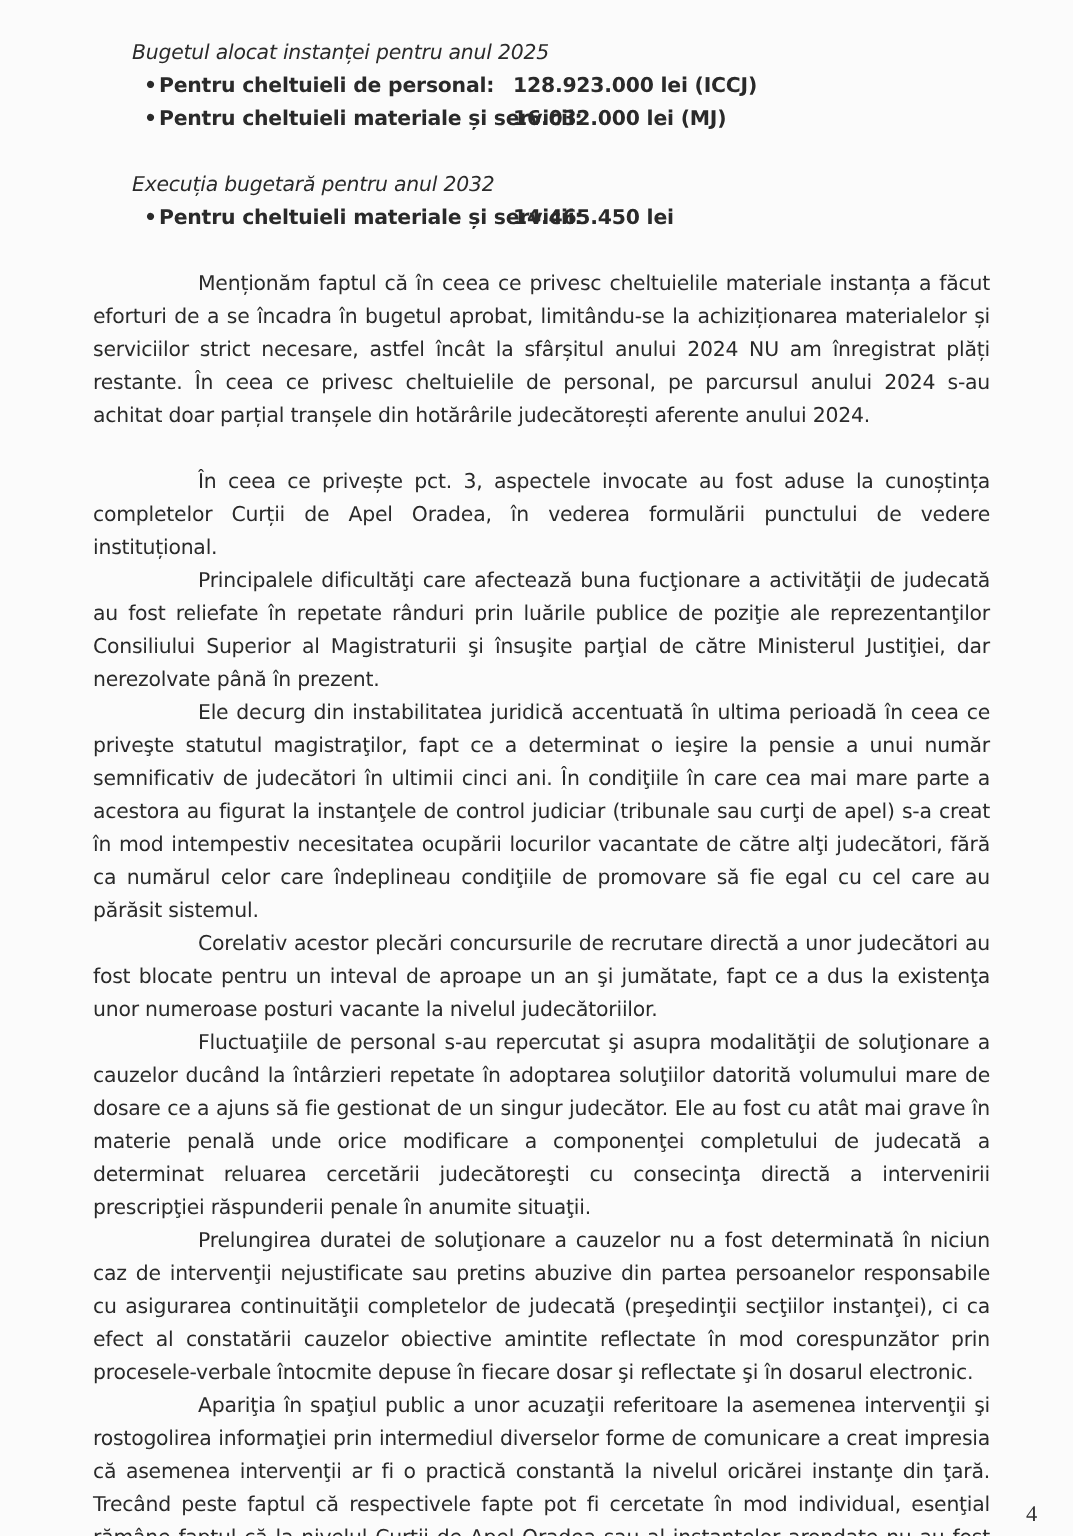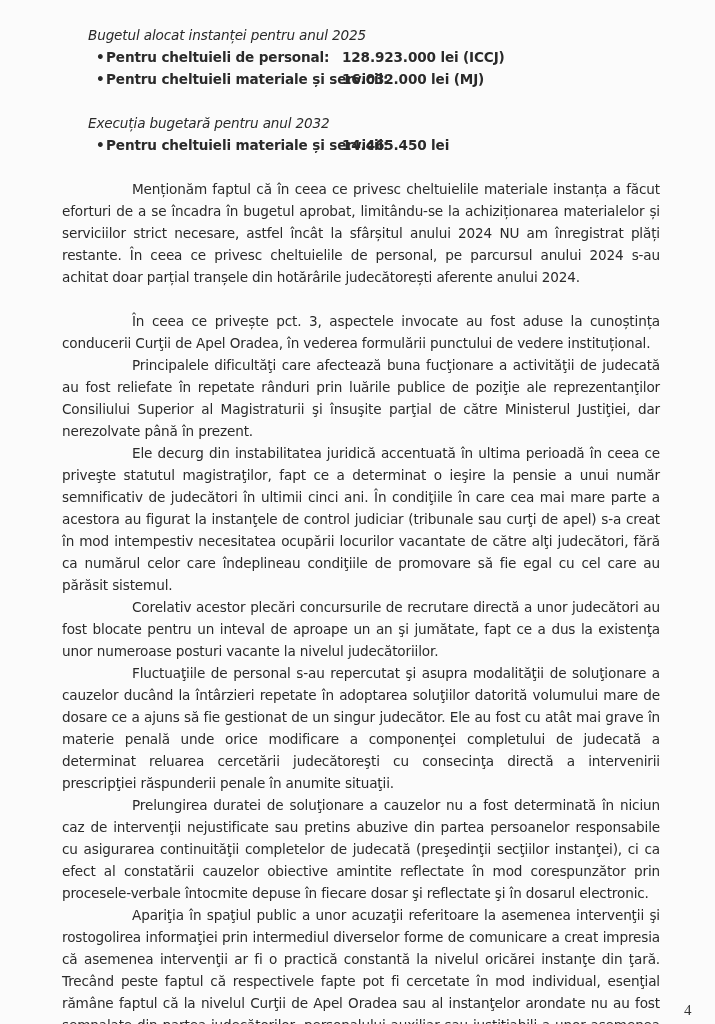--- a/index.html
+++ b/index.html
@@ -25,21 +25,21 @@
 <div class="page">
   <div class="sec-title">Bugetul alocat instanței pentru anul 2025</div>
   <div class="bullet"><span class="dot">•</span><span class="lbl">Pentru cheltuieli de personal:</span><span>128.923.000 lei (ICCJ)</span></div>
   <div class="bullet"><span class="dot">•</span><span class="lbl">Pentru cheltuieli materiale și servicii:</span><span>16.032.000 lei (MJ)</span></div>
   <div class="gap"></div>
   <div class="sec-title">Execuția bugetară pentru anul 2032</div>
   <div class="bullet"><span class="dot">•</span><span class="lbl">Pentru cheltuieli materiale și servicii:</span><span>14.465.450 lei</span></div>
   <div class="gap"></div>
   <p>Menționăm faptul că în ceea ce privesc cheltuielile materiale instanța a făcut eforturi de a se încadra în bugetul aprobat, limitându-se la achiziționarea materialelor și serviciilor strict necesare, astfel încât la sfârșitul anului 2024 NU am înregistrat plăți restante. În ceea ce privesc cheltuielile de personal, pe parcursul anului 2024 s-au achitat doar parțial tranșele din hotărârile judecătorești aferente anului 2024.</p>
   <div class="gap"></div>
-  <p><b>În ceea ce privește pct. 3,</b><span> aspectele invocate au fost aduse la cunoștința </span><b>conducerii Curţii de Apel Oradea</b><span>, în vederea formulării punctului de vedere instituțional.</span></p>
+  <p><b>În ceea ce privește pct. 3,</b><span> aspectele invocate au fost aduse la cunoștința </span><b>completelor Curții de Apel Oradea</b><span>, în vederea formulării punctului de vedere instituțional.</span></p>
   <p>Principalele dificultăţi care afectează buna fucţionare a activităţii de judecată au fost reliefate în repetate rânduri prin luările publice de poziţie ale reprezentanţilor Consiliului Superior al Magistraturii şi însuşite parţial de către Ministerul Justiţiei, dar nerezolvate până în prezent.</p>
   <p>Ele decurg din instabilitatea juridică accentuată în ultima perioadă în ceea ce priveşte statutul magistraţilor, fapt ce a determinat o ieşire la pensie a unui număr semnificativ de judecători în ultimii cinci ani. În condiţiile în care cea mai mare parte a acestora au figurat la instanţele de control judiciar (tribunale sau curţi de apel) s-a creat în mod intempestiv necesitatea ocupării locurilor vacantate de către alţi judecători, fără ca numărul celor care îndeplineau condiţiile de promovare să fie egal cu cel care au părăsit sistemul.</p>
   <p>Corelativ acestor plecări concursurile de recrutare directă a unor judecători au fost blocate pentru un inteval de aproape un an şi jumătate, fapt ce a dus la existenţa unor numeroase posturi vacante la nivelul judecătoriilor.</p>
   <p>Fluctuaţiile de personal s-au repercutat şi asupra modalităţii de soluţionare a cauzelor ducând la întârzieri repetate în adoptarea soluţiilor datorită volumului mare de dosare ce a ajuns să fie gestionat de un singur judecător. Ele au fost cu atât mai grave în materie penală unde orice modificare a componenţei completului de judecată a determinat reluarea cercetării judecătoreşti cu consecinţa directă a intervenirii prescripţiei răspunderii penale în anumite situaţii.</p>
   <p>Prelungirea duratei de soluţionare a cauzelor nu a fost determinată în niciun caz de intervenţii nejustificate sau pretins abuzive din partea persoanelor responsabile cu asigurarea continuităţii completelor de judecată (preşedinţii secţiilor instanţei), ci ca efect al constatării cauzelor obiective amintite reflectate în mod corespunzător prin procesele-verbale întocmite depuse în fiecare dosar şi reflectate şi în dosarul electronic.</p>
   <p>Apariţia în spaţiul public a unor acuzaţii referitoare la asemenea intervenţii şi rostogolirea informaţiei prin intermediul diverselor forme de comunicare a creat impresia că asemenea intervenţii ar fi o practică constantă la nivelul oricărei instanţe din ţară. Trecând peste faptul că respectivele fapte pot fi cercetate în mod individual, esenţial rămâne faptul că la nivelul Curţii de Apel Oradea sau al instanţelor arondate nu au fost semnalate din partea judecătorilor, personalului auxiliar sau justiţiabili a unor asemenea fapte.</p>
 
 </div>
 
 <div class="pagenum">4</div>

